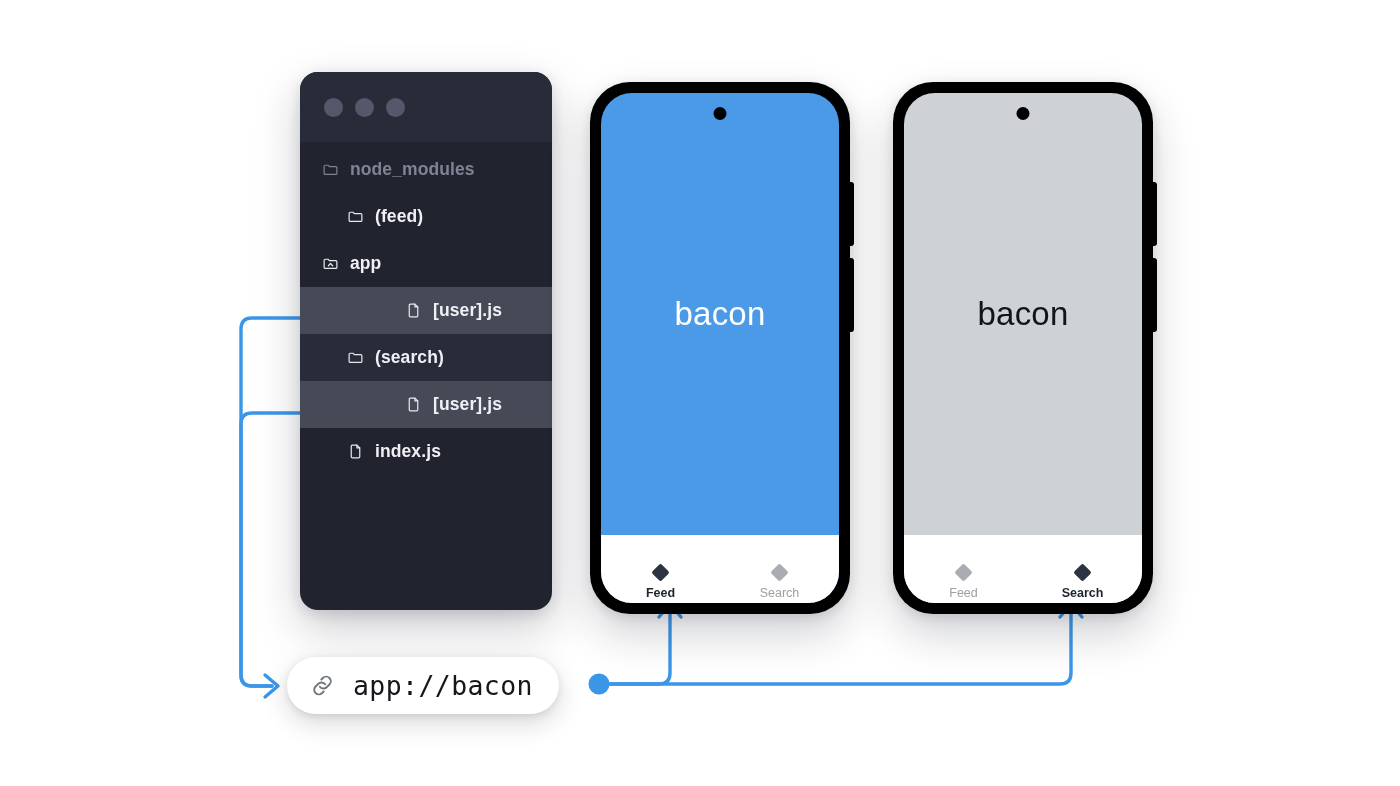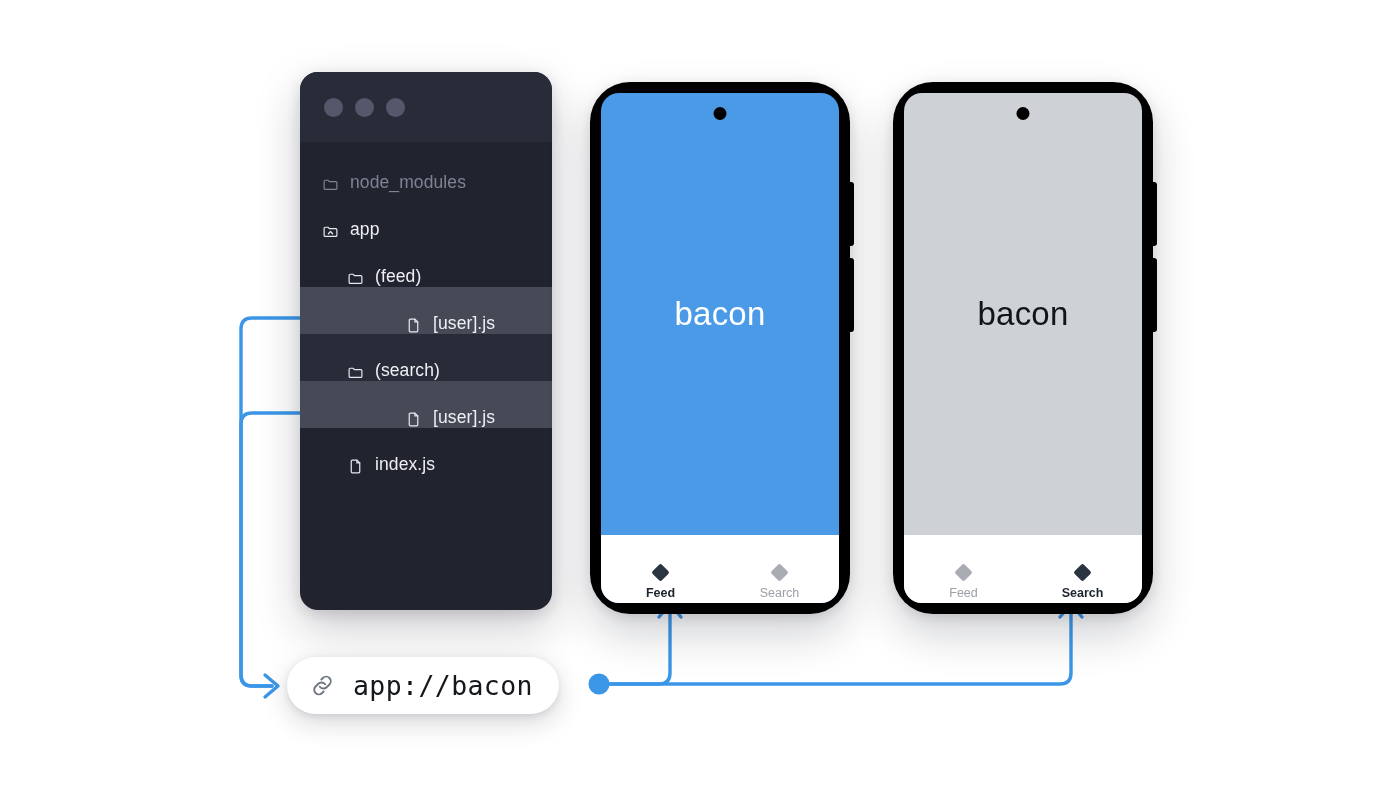--- a/index.html
+++ b/index.html
@@ -54,25 +54,26 @@
     width: 19px; height: 19px;
     border-radius: 50%;
     background: #54586a;
   }
   #tree {
     padding-top: 4px;
   }
   .row {
     height: 47px;
     display: flex;
-    align-items: flex-end;
+    align-items: center;
     color: #eef0f5;
     font-size: 17.5px;
     letter-spacing: .1px;
     white-space: nowrap;
+    font-weight: bold;
   }
   .row.dim { color: #7e8395; }
   .row.hl  { background: #464a57; }
   .row.hl2 { background: #282b38; }
   .ind0 { padding-left: 22px; }
   .ind1 { padding-left: 47px; }
   .ind2 { padding-left: 105px; }
   .ico {
     width: 17px;
     height: 17px;
@@ -89,21 +90,21 @@
     z-index: 10;
     border-radius: 40px;
     background: #000000;
     padding: 11px;
     box-shadow: 0 20px 44px rgba(22,25,40,0.20), 0 3px 12px rgba(22,25,40,0.12);
   }
   .phone-screen {
     position: relative;
     width: 100%;
     height: 100%;
-    border-radius: 18px;
+    border-radius: 31px;
     overflow: hidden;
     display: flex;
     flex-direction: column;
     justify-content: space-between;
   }
   .camera {
     position: absolute;
     top: 14px;
     left: 50%;
     transform: translateX(-50%);
@@ -215,36 +216,36 @@
     </div>
     <div id="tree">
         <div class="row ind0 dim">
           <span class="ico">
             <svg width="17" height="17" viewBox="0 0 24 24" fill="none" stroke="#7e8395" stroke-width="1.7" stroke-linecap="round" stroke-linejoin="round">
               <path d="M3 7.5a1.5 1.5 0 0 1 1.5-1.5h4L10.5 8h9A1.5 1.5 0 0 1 21 9.5v8A1.5 1.5 0 0 1 19.5 19h-15A1.5 1.5 0 0 1 3 17.5z"></path>
             </svg>
           </span>
           <span>node_modules</span>
         </div>
+        <div class="row ind1">
+          <span class="ico">
+            <svg width="17" height="17" viewBox="0 0 24 24" fill="none" stroke="#e6e9f0" stroke-width="1.7" stroke-linecap="round" stroke-linejoin="round">
+              <path d="M3 7.5a1.5 1.5 0 0 1 1.5-1.5h4L10.5 8h9A1.5 1.5 0 0 1 21 9.5v8A1.5 1.5 0 0 1 19.5 19h-15A1.5 1.5 0 0 1 3 17.5z"></path>
+            </svg>
+          </span>
+          <span>(feed)</span>
+        </div>
         <div class="row ind0">
           <span class="ico">
             <svg width="17" height="17" viewBox="0 0 24 24" fill="none" stroke="#e6e9f0" stroke-width="1.7" stroke-linecap="round" stroke-linejoin="round">
               <path d="M3 7.5a1.5 1.5 0 0 1 1.5-1.5h4L10.5 8h9A1.5 1.5 0 0 1 21 9.5v8A1.5 1.5 0 0 1 19.5 19h-15A1.5 1.5 0 0 1 3 17.5z"></path>
               <path d="M9 15.2l3-3.2 3 3.2"></path>
             </svg>
           </span>
           <span>app</span>
-        </div>
-        <div class="row ind1">
-          <span class="ico">
-            <svg width="17" height="17" viewBox="0 0 24 24" fill="none" stroke="#e6e9f0" stroke-width="1.7" stroke-linecap="round" stroke-linejoin="round">
-              <path d="M3 7.5a1.5 1.5 0 0 1 1.5-1.5h4L10.5 8h9A1.5 1.5 0 0 1 21 9.5v8A1.5 1.5 0 0 1 19.5 19h-15A1.5 1.5 0 0 1 3 17.5z"></path>
-            </svg>
-          </span>
-          <span>(feed)</span>
         </div>
         <div class="row ind2 hl">
           <span class="ico">
             <svg width="17" height="17" viewBox="0 0 24 24" fill="none" stroke="#e6e9f0" stroke-width="1.7" stroke-linecap="round" stroke-linejoin="round">
               <path d="M14 3H7.5A1.5 1.5 0 0 0 6 4.5v15A1.5 1.5 0 0 0 7.5 21h9a1.5 1.5 0 0 0 1.5-1.5V7z"></path>
               <path d="M14 3v4h4"></path>
             </svg>
           </span>
           <span>[user].js</span>
         </div>

